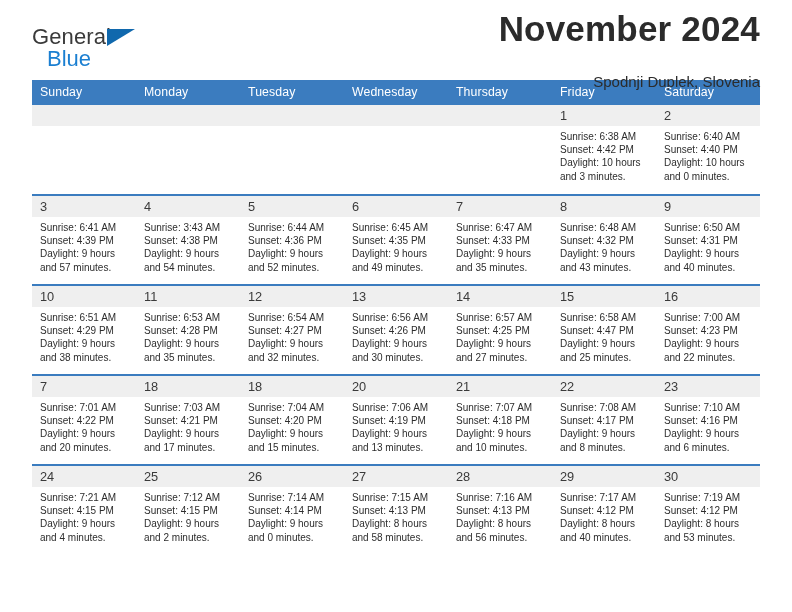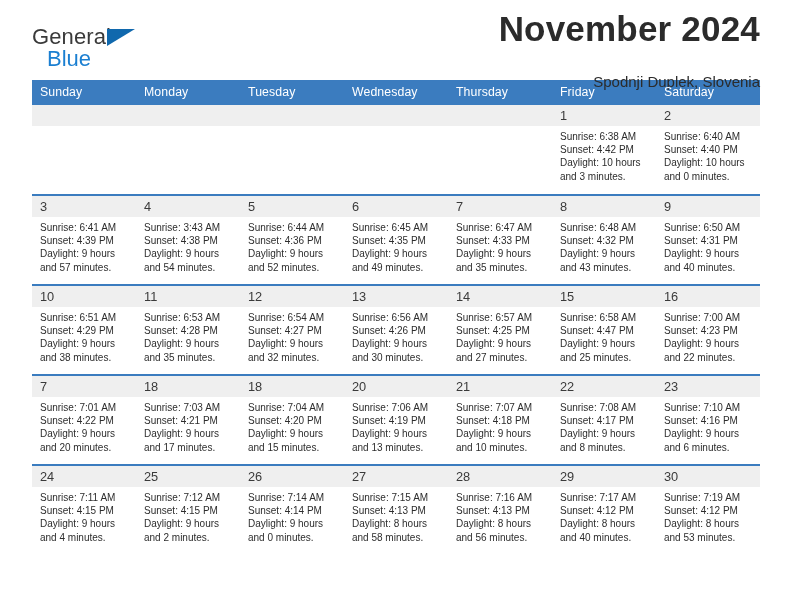--- a/index.html
+++ b/index.html
@@ -348,21 +348,21 @@
               <div>Sunrise: 7:10 AM</div>
               <div>Sunset: 4:16 PM</div>
               <div class="wrap">Daylight: 9 hours and 6 minutes.</div>
             </div>
           </td>
         </tr>
         <tr class="week-row">
           <td>
             <div class="daynum">24</div>
             <div class="info">
-              <div>Sunrise: 7:11 AM</div>
+              <div>Sunrise: 7:21 AM</div>
               <div>Sunset: 4:15 PM</div>
               <div class="wrap">Daylight: 9 hours and 4 minutes.</div>
             </div>
           </td>
           <td>
             <div class="daynum">25</div>
             <div class="info">
               <div>Sunrise: 7:12 AM</div>
               <div>Sunset: 4:15 PM</div>
               <div class="wrap">Daylight: 9 hours and 2 minutes.</div>

